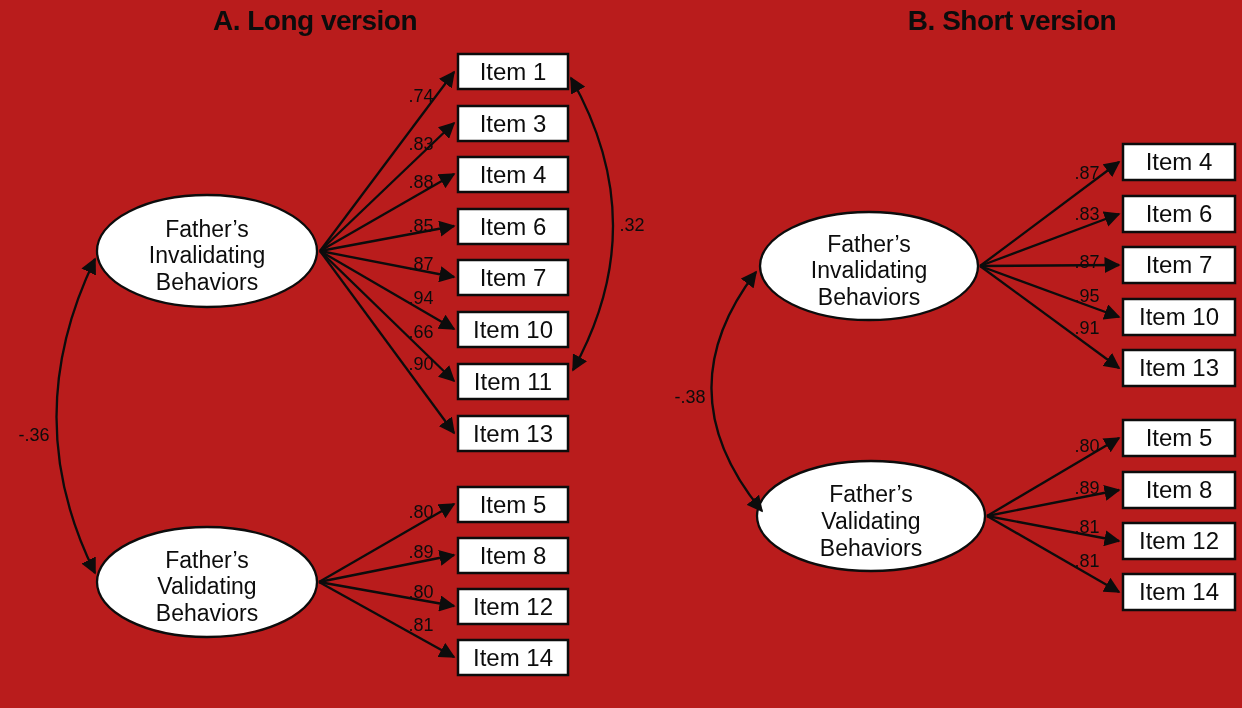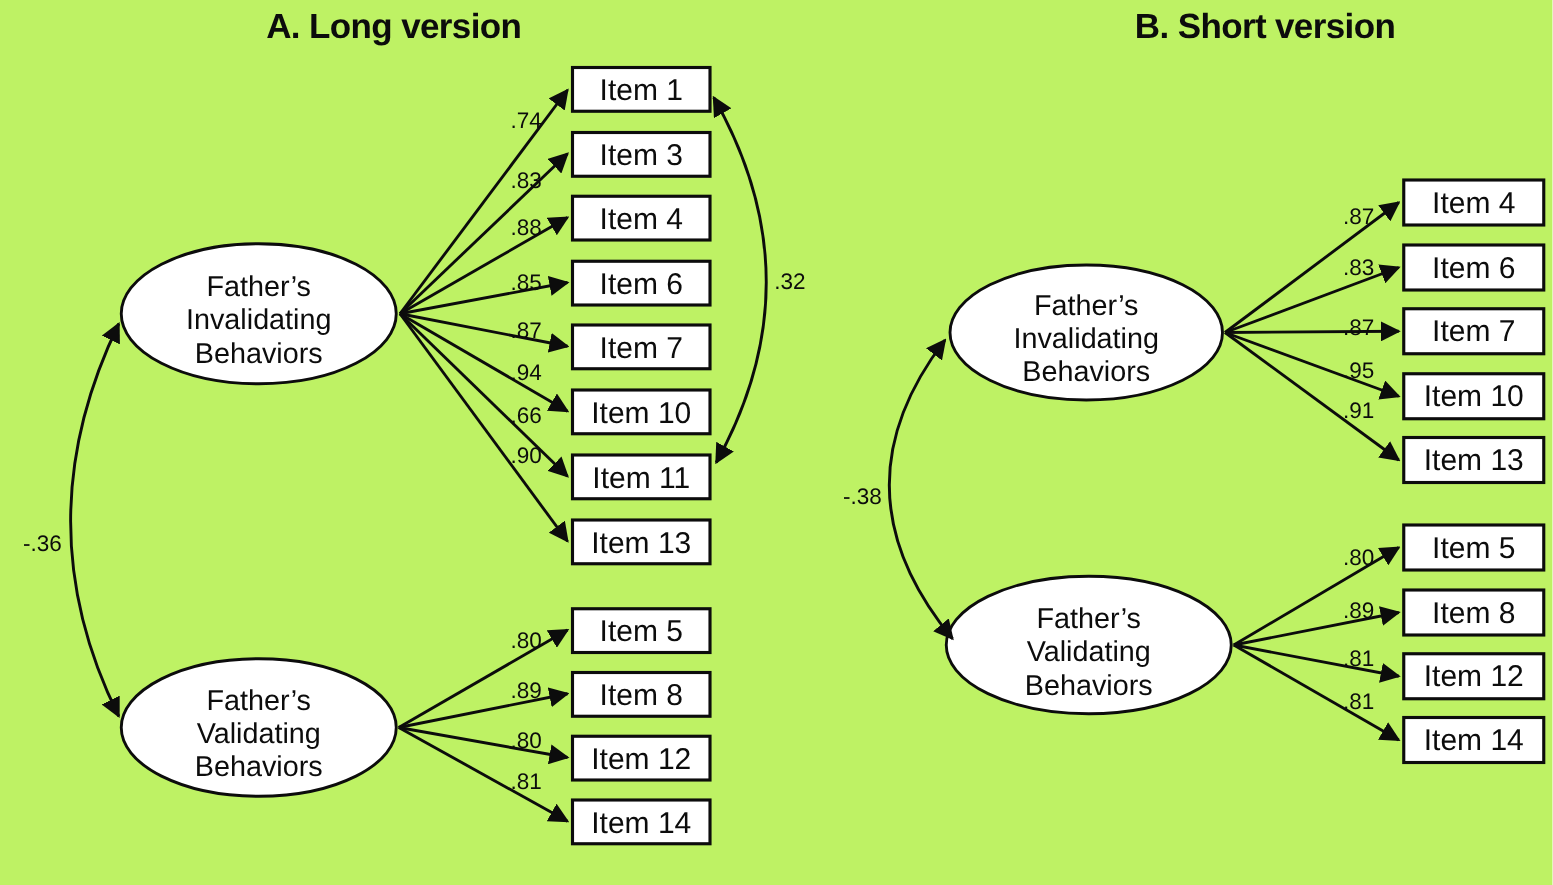--- a/index.html
+++ b/index.html
@@ -1,16 +1,16 @@
 <!DOCTYPE html>
 <html><head>
 <meta charset="utf-8">
 <style>
   html, body { margin: 0; padding: 0; background: #ffffff; }
-  .stage { width: 1242px; height: 708px; background: #bef264; position: relative; }
+  .stage { width: 1242px; height: 708px; background: #b91c1c; position: relative; }
   svg { display: block; }
   svg text {
     font-family: "Liberation Sans", "DejaVu Sans", sans-serif;
     fill: #0c0c0c;
     text-anchor: middle;
   }
   .title   { font-size: 28px; font-weight: bold; letter-spacing: -0.5px; }
   .fname   { font-size: 23px; }
   .ilabel  { font-size: 24px; }
   .loading { font-size: 18px; }

